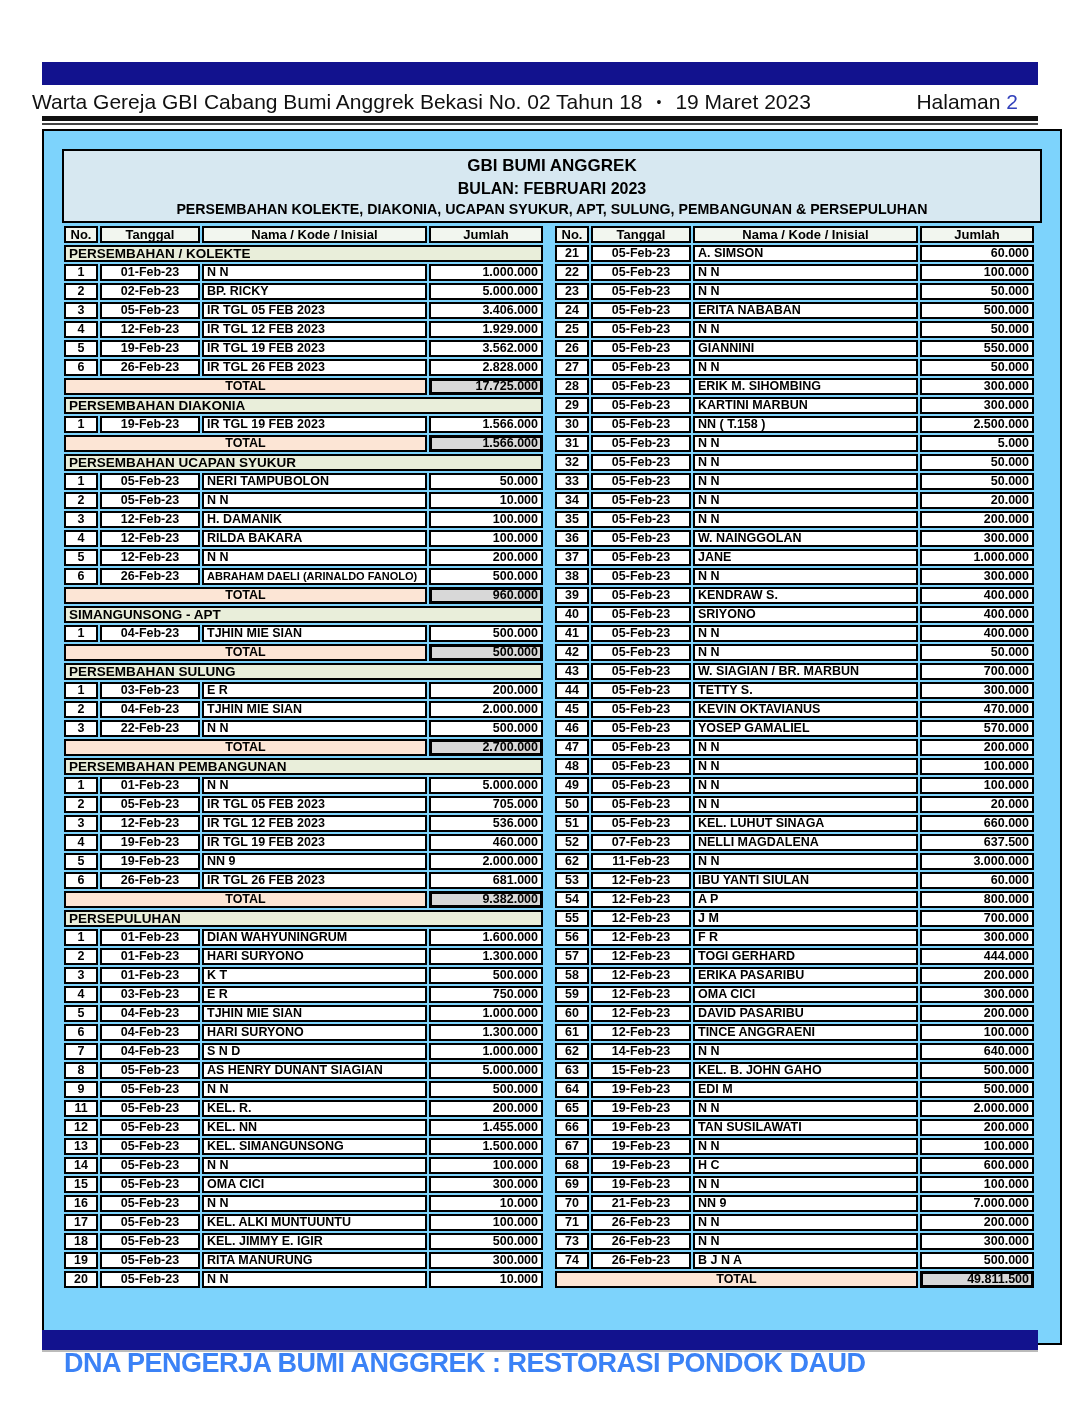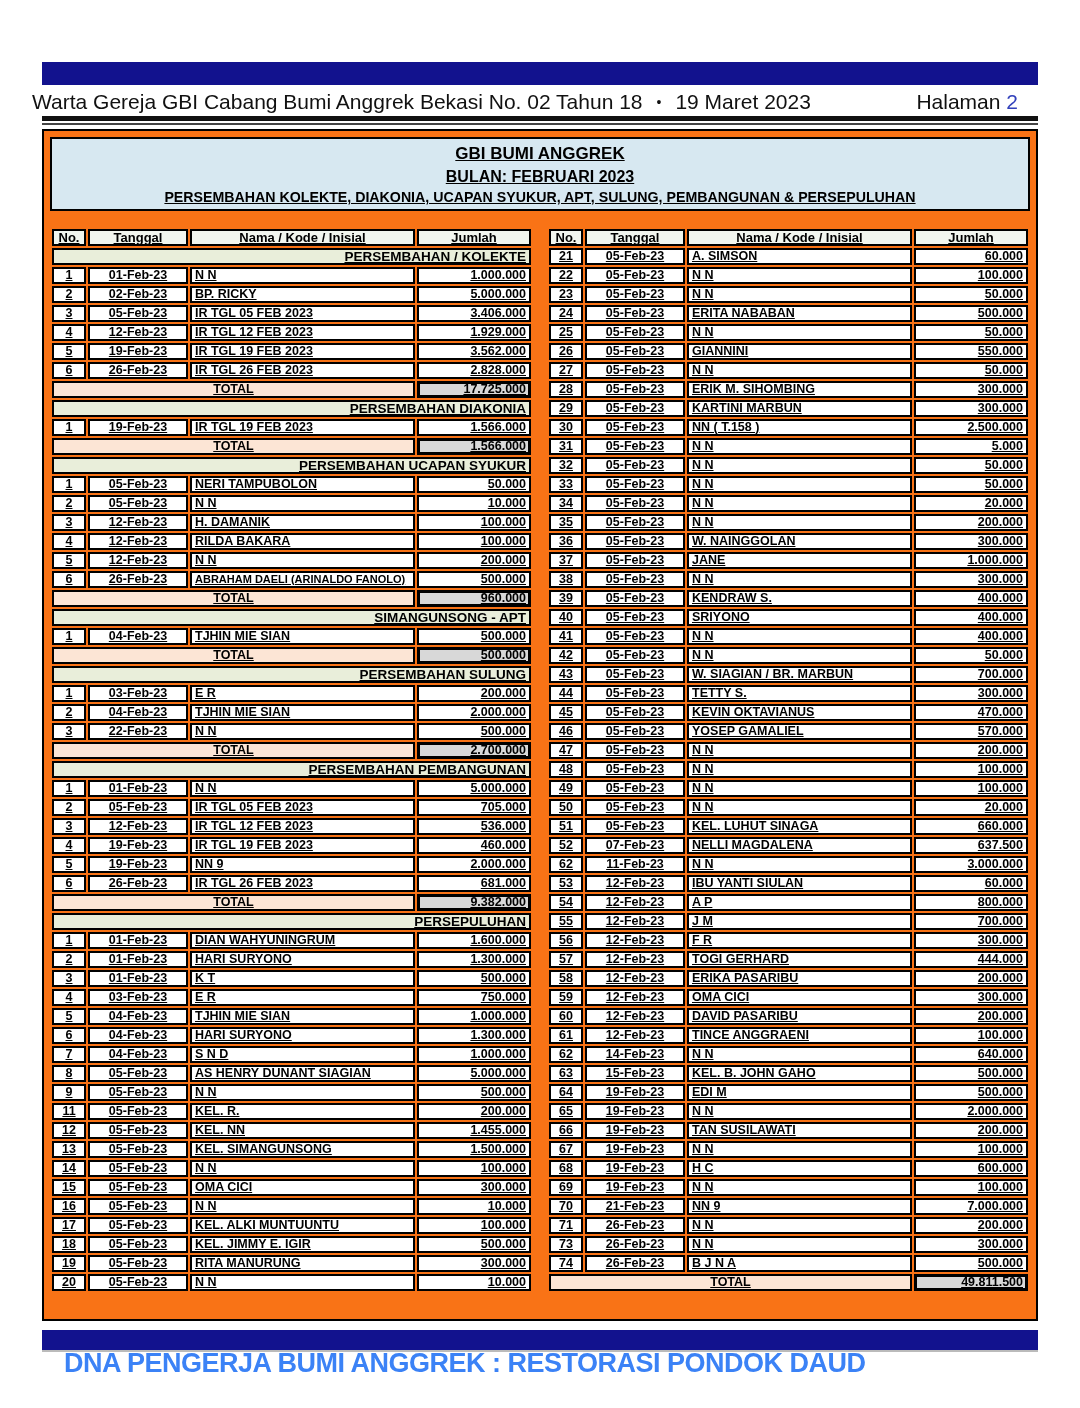--- a/index.html
+++ b/index.html
@@ -13,41 +13,41 @@
     position:absolute;left:32px;top:88px;width:986px;height:28px;
     display:flex;justify-content:space-between;align-items:center;
     font-size:21px;color:#111;
   }
   .masthead .left{display:flex;gap:14px;align-items:center;}
   .masthead .bullet{font-size:14px;}
   .pagenum{color:#3140bb;}
   .rule{position:absolute;left:42px;top:116px;width:996px;height:5px;background:#111;border-bottom:2px solid #fff;box-shadow:0 2px 0 #444;}
   .sheet{
     position:absolute;left:42px;top:129px;width:980px;height:1176px;
-    border:2px solid #000;padding:6px;background:#f97316;text-decoration:underline;
+    border:2px solid #000;padding:18px;background:#7dd3fc;
   }
   .titleblock{
     border:2px solid #000;background:#d7e8f1;text-align:center;padding:3px 2px 2px 2px;
   }
   .titleblock .t1{font-size:17px;font-weight:bold;line-height:23px;}
   .titleblock .t2{font-size:16px;font-weight:bold;line-height:23px;}
   .titleblock .t3{font-size:14.2px;font-weight:bold;line-height:19px;}
-  .tables{display:flex;gap:14px;margin-top:16px;}
+  .tables{display:flex;gap:8px;margin-top:1px;}
   table{border-collapse:separate;border-spacing:2px;table-layout:fixed;width:483px;}
   td,th{
     border:2px solid #000;font-weight:bold;font-size:12.5px;line-height:13px;
     height:13px;padding:0 3px;overflow:hidden;white-space:nowrap;background:#fff;
   }
   th{background:#f2f6ef;text-align:center;font-size:13px;}
   col.c-no{width:34px;} col.c-date{width:100px;} col.c-name{width:auto;} col.c-amt{width:114px;}
   td.no,td.date{text-align:center;}
   td.name{text-align:left;}
   td.amt{text-align:right;}
   td.sm{font-size:11px;}
-  tr.sec td{background:#e9eeda;text-align:right;font-size:13.5px;}
+  tr.sec td{background:#e9eeda;text-align:left;font-size:13.5px;}
   tr.tot td.tlabel{background:#fce5d5;text-align:center;}
   tr.tot td.tval{background:#d8d8d8;text-align:right;box-shadow:inset 0 0 0 1px #000;}
   .bottombar{position:absolute;left:42px;top:1330px;width:996px;height:20px;background:#12128e;border-bottom:2px solid #bbb;}
   .footer-text{
     position:absolute;left:64px;top:1348px;font-size:27px;font-weight:bold;
     letter-spacing:-0.5px;color:#3b82f6;
   }
 </style>
 </head>
 <body>

